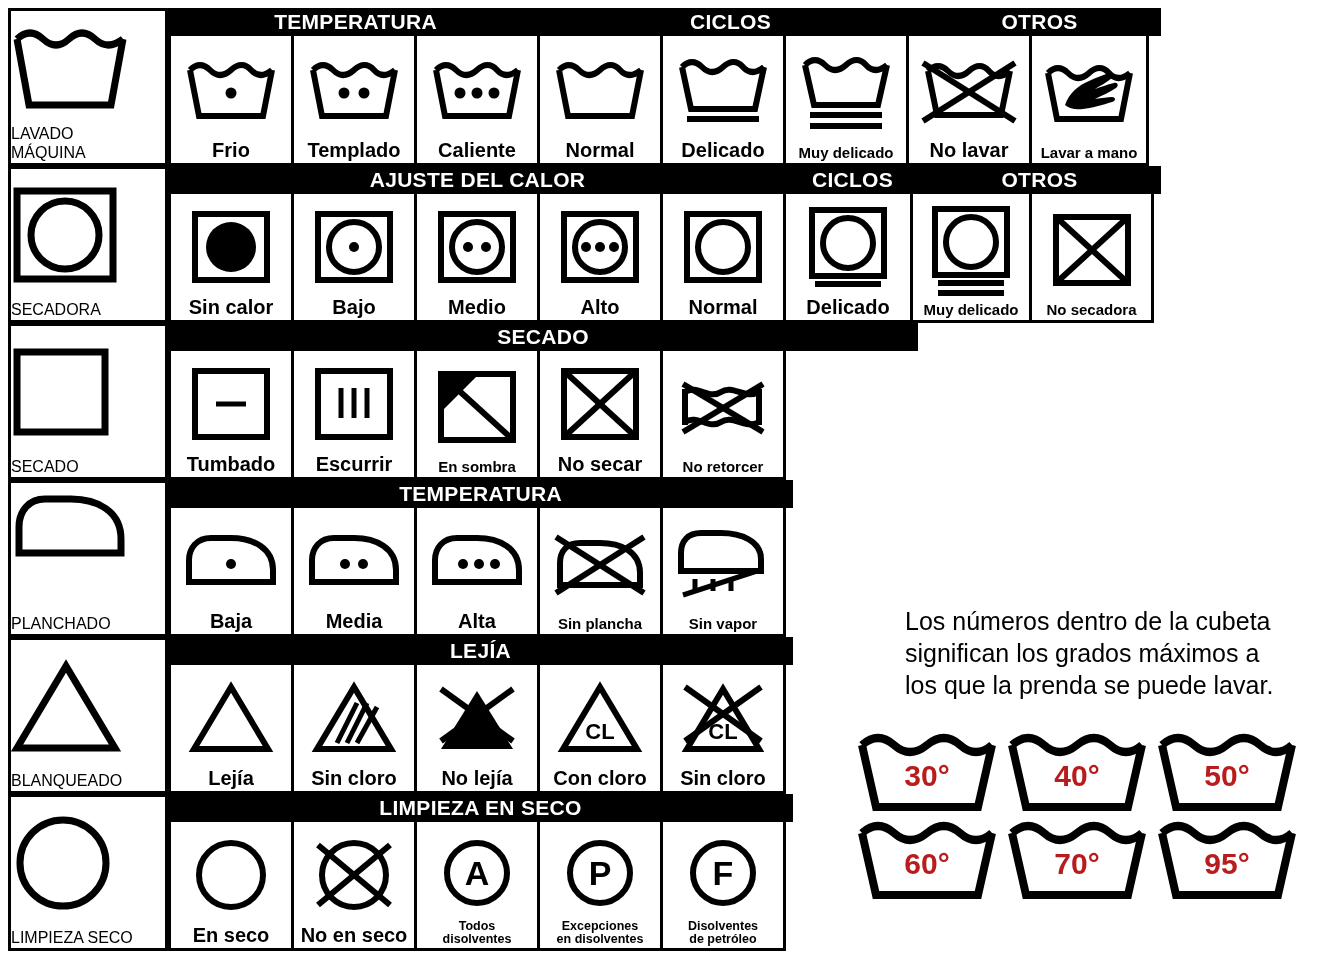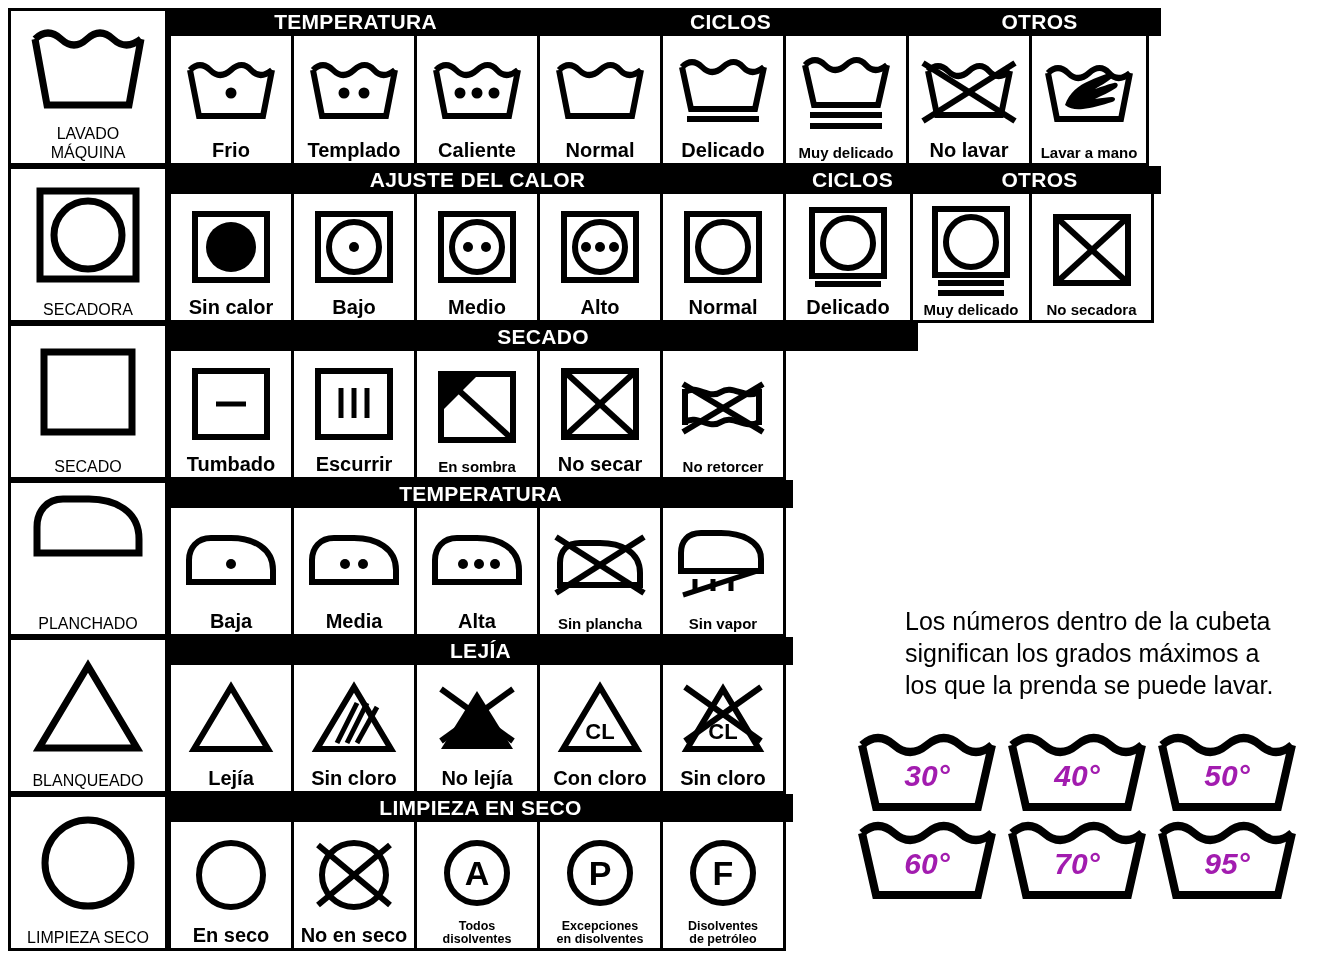--- a/index.html
+++ b/index.html
@@ -12,21 +12,21 @@
     overflow:hidden;
   }
   .sheet{position:absolute;left:0;top:0;width:1344px;height:964px;}
 
   
   .row{display:flex;align-items:stretch;}
   .cat{
     width:160px;
     border:3px solid #000;
     box-sizing:border-box;
-    display:flex;flex-direction:column;align-items:center;justify-content:flex-start;
+    display:flex;flex-direction:column;align-items:flex-start;justify-content:flex-start;
     background:#fff;
   }
   .cat .catlabel{
     font-size:16px;font-weight:400;text-align:center;line-height:1.02;
     padding-bottom:2px;
   }
   .cat .catsym{flex:1;display:flex;align-items:center;justify-content:center;}
 
   .group{display:flex;flex-direction:column;}
   .hdrrow{display:flex;}
@@ -60,21 +60,21 @@
   
   .note{
     position:absolute;
     font-size:25px;
     line-height:1.28;
     color:#000;
   }
   .tempgrid{position:absolute;display:flex;flex-wrap:wrap;width:452px;}
   .tempcell{width:150px;height:88px;display:flex;align-items:center;justify-content:center;}
   .tempcell .tnum{
-    position:absolute;font-size:30px;font-weight:bold;color:#a21caf;font-style:italic;
+    position:absolute;font-size:30px;font-weight:bold;color:#b91c1c;
   }
   .tempwrap{position:relative;display:flex;align-items:center;justify-content:center;}
 </style>
 </head>
 <body>
 
 <div class="sheet">
 
   <div class="row" style="position:absolute;left:8px;top:8px;">
     <div class="cat" style="height:158px;">

